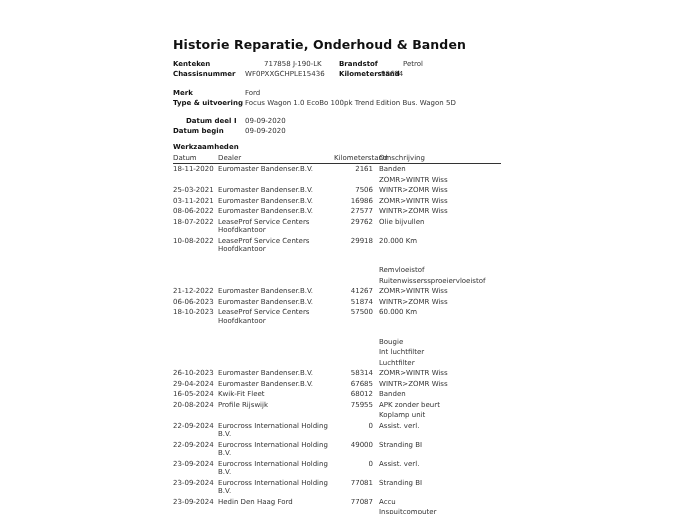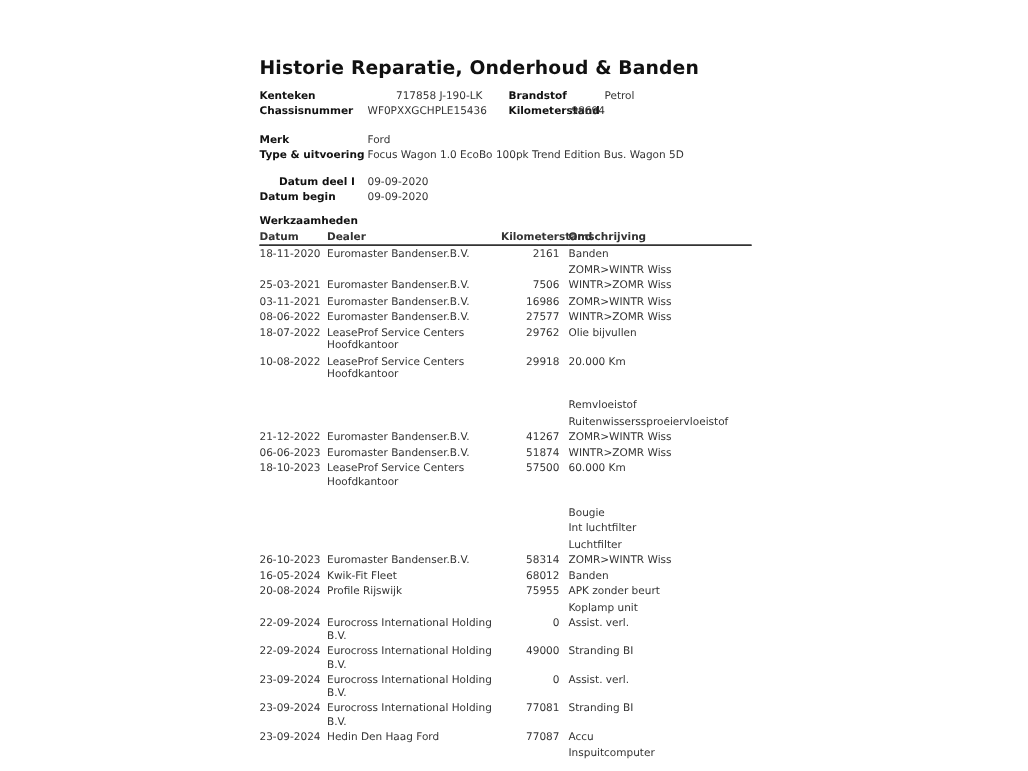--- a/index.html
+++ b/index.html
@@ -18,21 +18,21 @@
     .section-title {
       position: absolute; left: 173px; top: 143px;
       font-size: 7px; font-weight: bold; color: #111;
     }
     table.works {
       position: absolute; left: 173px; top: 154px;
       border-collapse: collapse; font-size: 7px; color: #333;
       width: 328px; table-layout: fixed;
     }
     table.works th {
-      font-weight: bold; text-align: left; color: #333;
+      font-weight: normal; text-align: left; color: #333;
       padding: 0; height: 9px; line-height: 9px;
       border-bottom: 1px solid #333;
     }
     table.works td { padding: 0; vertical-align: top; line-height: 8.5px; }
     table.works tr.row td { padding-top: 1px; padding-bottom: 1px; }
     table.works tr.extra td { padding-top: 1px; padding-bottom: 1px; }
     .col-km { width: 45px; text-align: right !important; padding-right: 6px !important; }
     th.col-km { text-align: right; }
     td.km { text-align: right; padding-right: 6px !important; }
   </style>
@@ -181,20 +181,26 @@
         <td></td>
         <td>Luchtfilter</td>
       </tr>
       <tr class="row">
         <td>26-10-2023</td>
         <td>Euromaster Bandenser.B.V.</td>
         <td class="km">58314</td>
         <td>ZOMR&gt;WINTR Wiss</td>
       </tr>
       <tr class="row">
+        <td>29-04-2024</td>
+        <td>Euromaster Bandenser.B.V.</td>
+        <td class="km">67685</td>
+        <td>WINTR&gt;ZOMR Wiss</td>
+      </tr>
+      <tr class="row">
         <td>16-05-2024</td>
         <td>Kwik-Fit Fleet</td>
         <td class="km">68012</td>
         <td>Banden</td>
       </tr>
       <tr class="row">
         <td>20-08-2024</td>
         <td>Profile Rijswijk</td>
         <td class="km">75955</td>
         <td>APK zonder beurt</td>

